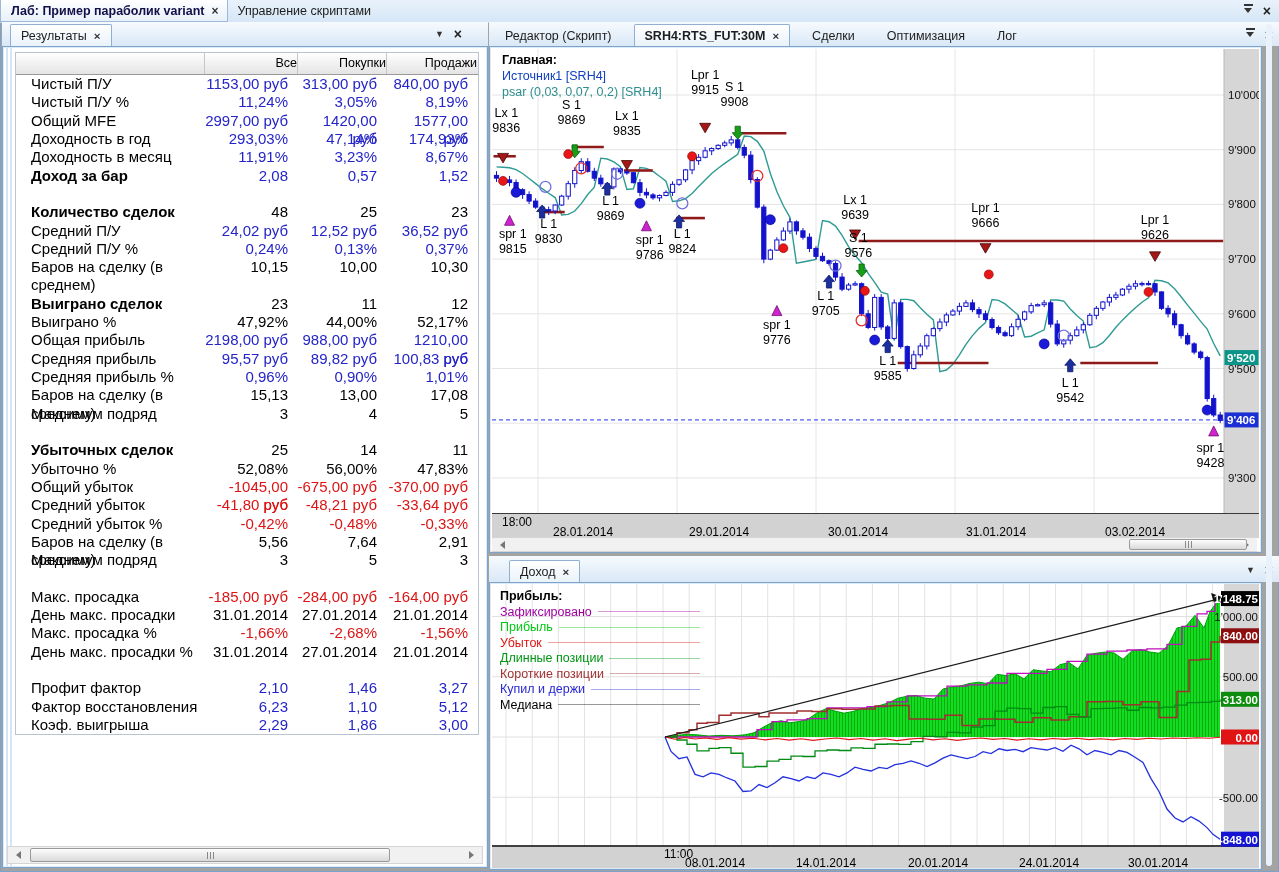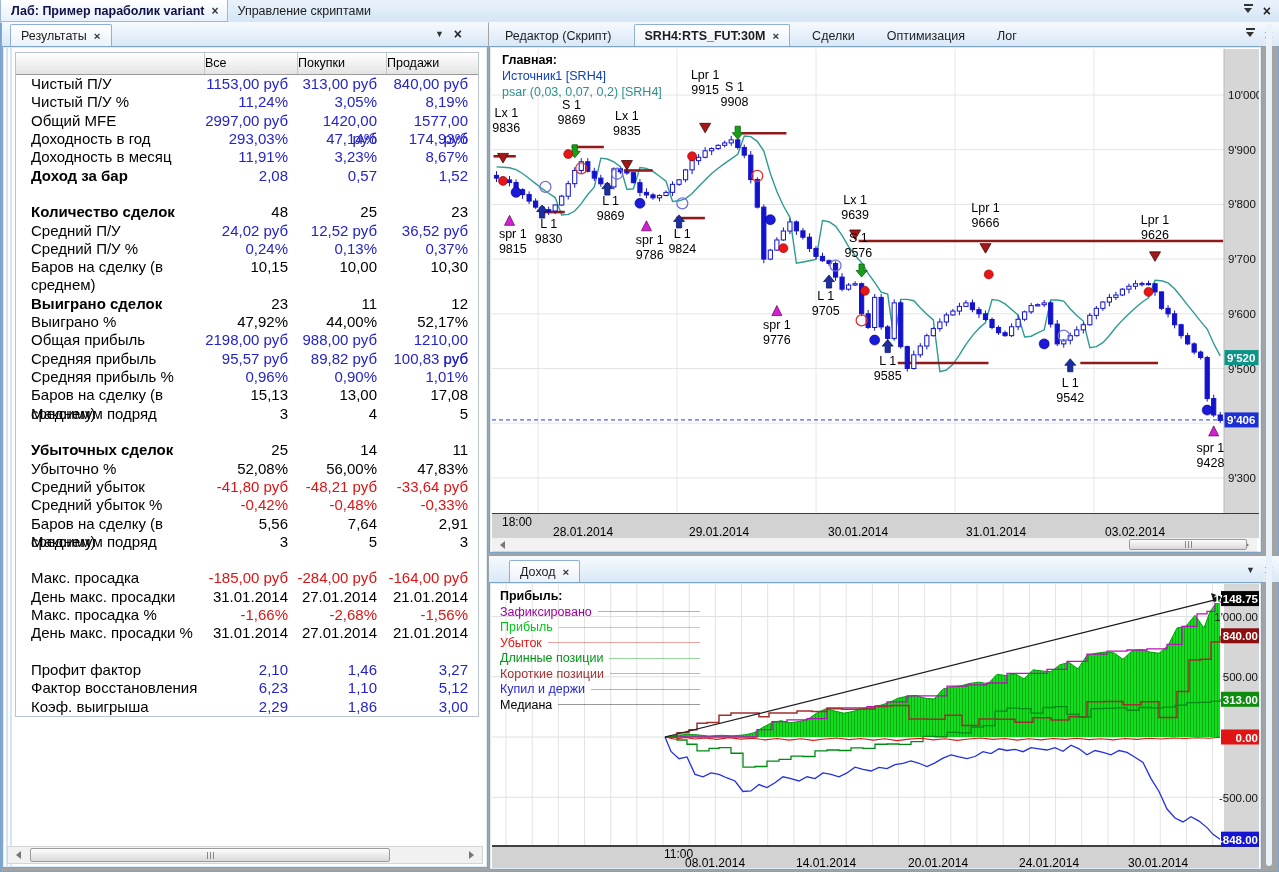--- a/index.html
+++ b/index.html
@@ -23,21 +23,21 @@
   .ptab.bold{font-weight:bold;}
   .ptab .tclose{margin-left:7px;color:#333;font-size:11.5px;font-weight:bold;}
   
   .panel{position:absolute;background:#ffffff;border:1px solid #7ea3c9;box-shadow:inset 0 0 0 1px #dcebf9;}
   .dockstripe{position:absolute;left:1px;top:1px;bottom:1px;width:8px;
               background:repeating-linear-gradient(90deg,#ffffff 0 2px,#d5e5f5 2px 4px);}
   
   #results-table{position:absolute;left:12px;top:5px;width:462px;border:1px solid #b9c4cf;background:#fff;}
   .thead{display:flex;height:21px;line-height:21px;background:linear-gradient(#ffffff,#e4e4e4);
          border-bottom:1px solid #9a9a9a;font-size:12.5px;color:#000;}
-  .thead .hcell{text-align:left;border-left:1px solid #c6c6c6;}
+  .thead .hcell{text-align:right;border-left:1px solid #c6c6c6;}
   .tlabel{width:188px;padding-left:15px;box-sizing:border-box;}
   .tc1{width:93px;box-sizing:border-box;}
   .tc2{width:89px;box-sizing:border-box;}
   .tc3{width:91px;box-sizing:border-box;}
   .trow{display:flex;height:18.32px;line-height:18.32px;font-size:15px;color:#000;}
   .trow .vcell{text-align:right;padding-right:9px;}
   .trow .lbl-b{font-weight:bold;}
   .v-blue{color:#2424c8;}
   .v-red{color:#dc1414;}
   .v-black{color:#000;}
@@ -211,20 +211,26 @@
             <span class="tlabel lbl-b">Убыточных сделок</span>
             <span class="vcell tc1 v-black">25</span>
             <span class="vcell tc2 v-black">14</span>
             <span class="vcell tc3 v-black">11</span>
           </div>
           <div class="trow">
             <span class="tlabel">Убыточно %</span>
             <span class="vcell tc1 v-black">52,08%</span>
             <span class="vcell tc2 v-black">56,00%</span>
             <span class="vcell tc3 v-black">47,83%</span>
+          </div>
+          <div class="trow">
+            <span class="tlabel">Общий убыток</span>
+            <span class="vcell tc1 v-red">-1045,00 руб</span>
+            <span class="vcell tc2 v-red">-675,00 руб</span>
+            <span class="vcell tc3 v-red">-370,00 руб</span>
           </div>
           <div class="trow">
             <span class="tlabel">Средний убыток</span>
             <span class="vcell tc1 v-red">-41,80 руб</span>
             <span class="vcell tc2 v-red">-48,21 руб</span>
             <span class="vcell tc3 v-red">-33,64 руб</span>
           </div>
           <div class="trow">
             <span class="tlabel">Средний убыток %</span>
             <span class="vcell tc1 v-red">-0,42%</span>

